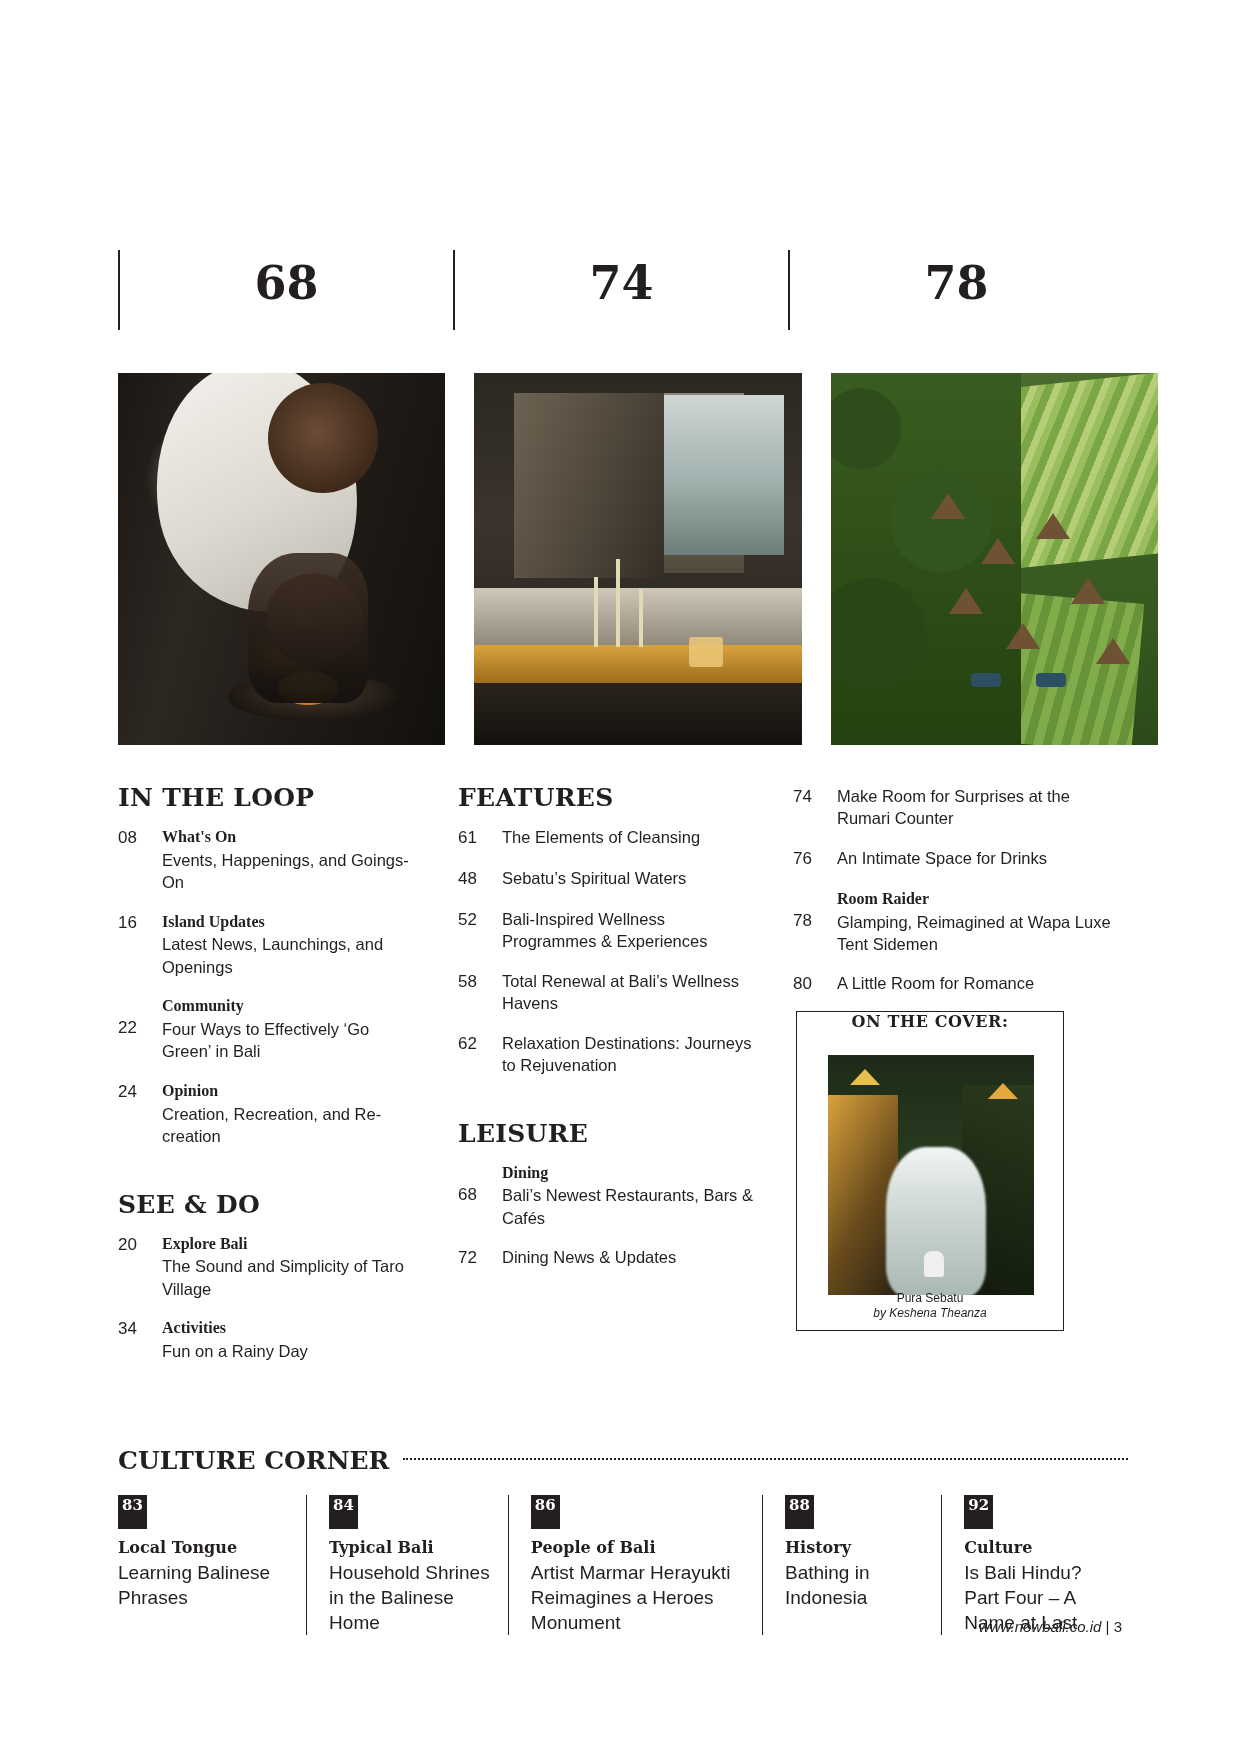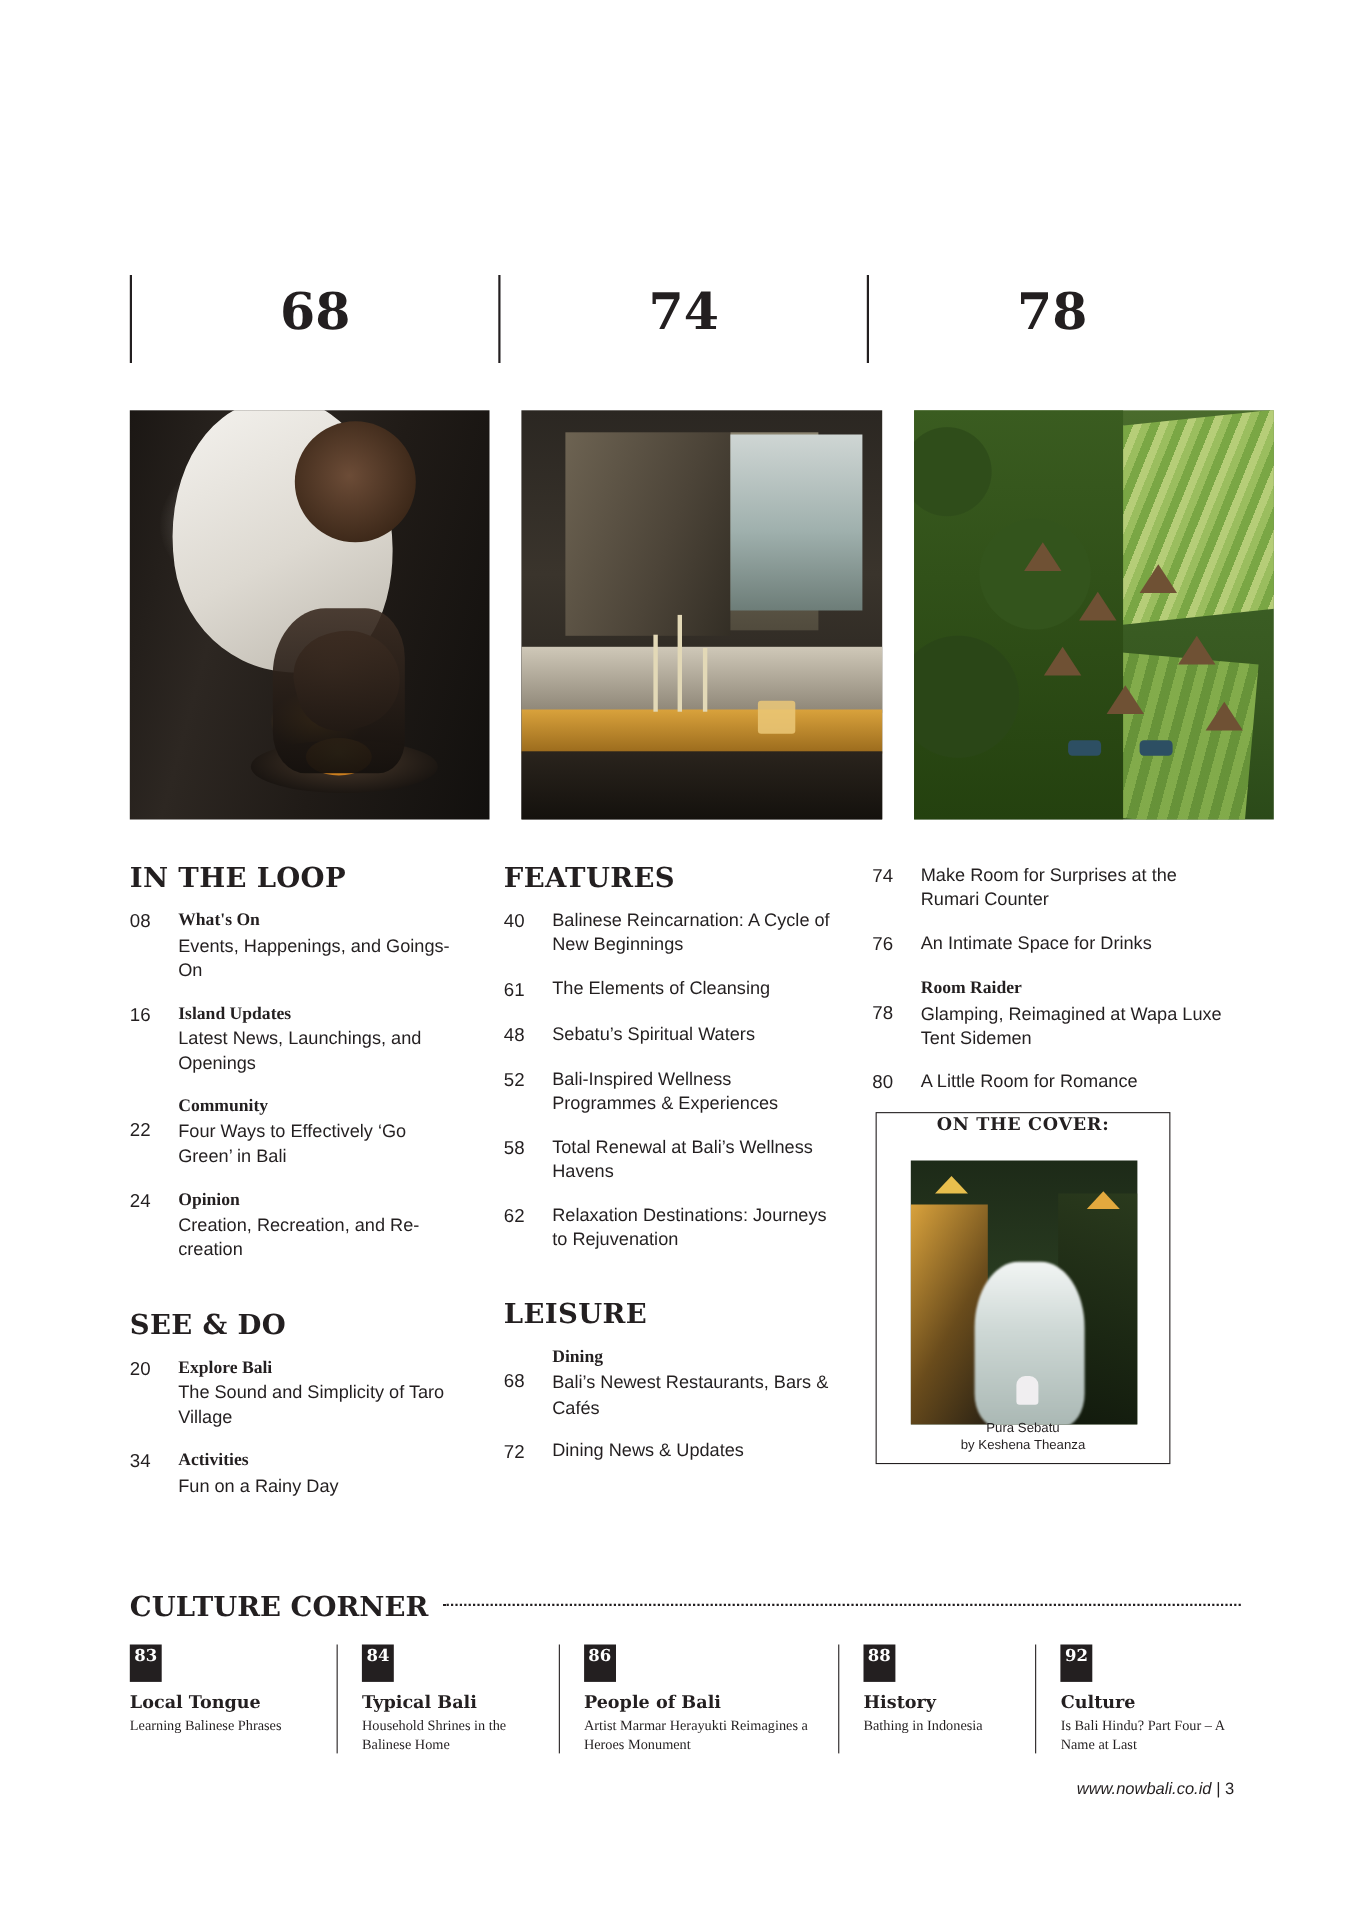--- a/index.html
+++ b/index.html
@@ -344,21 +344,21 @@
     border-radius: 8px 8px 3px 3px;
   }
   .cover-cap {
     position: absolute;
     left: 0; right: 0;
     bottom: 8px;
     text-align: center;
     font-size: 12px;
     line-height: 1.3;
   }
-  .cover-cap .by { }
+  .cover-cap .by { font-style: italic; }
 
   
   .cc {
     position: absolute;
     left: 118px;
     top: 1448px;
     width: 1010px;
   }
   .cc-head {
     display: flex;
@@ -402,23 +402,22 @@
     padding: 3px 4px 16px 4px;
     margin-bottom: 9px;
   }
   .cc-title {
     font-family: "DejaVu Serif", serif;
     font-weight: bold;
     font-size: 16px;
     margin-bottom: 3px;
   }
   .cc-desc {
-    font-size: 13px;
+    font-size: 19px;
     line-height: 1.32;
-    font-family: Liberation Serif, serif;
   }
 
   
   .footer {
     position: absolute;
     right: 118px;
     bottom: 118px;
     font-size: 15px;
     font-style: italic;
   }
@@ -529,24 +528,20 @@
           <span class="etitle">Activities</span>
           <span>Fun on a Rainy Day</span>
         </div>
       </div>
     </div>
 
     <div class="col col-2">
       <h2 class="sect">FEATURES</h2>
 
       <div class="entry">
-        <div class="pg">40</div>
-        <div class="etxt">Balinese Reincarnation: A Cycle of New Beginnings</div>
-      </div>
-      <div class="entry">
         <div class="pg">61</div>
         <div class="etxt">The Elements of Cleansing</div>
       </div>
       <div class="entry">
         <div class="pg">48</div>
         <div class="etxt">Sebatu’s Spiritual Waters</div>
       </div>
       <div class="entry">
         <div class="pg">52</div>
         <div class="etxt">Bali-Inspired Wellness Programmes &amp; Experiences</div>

